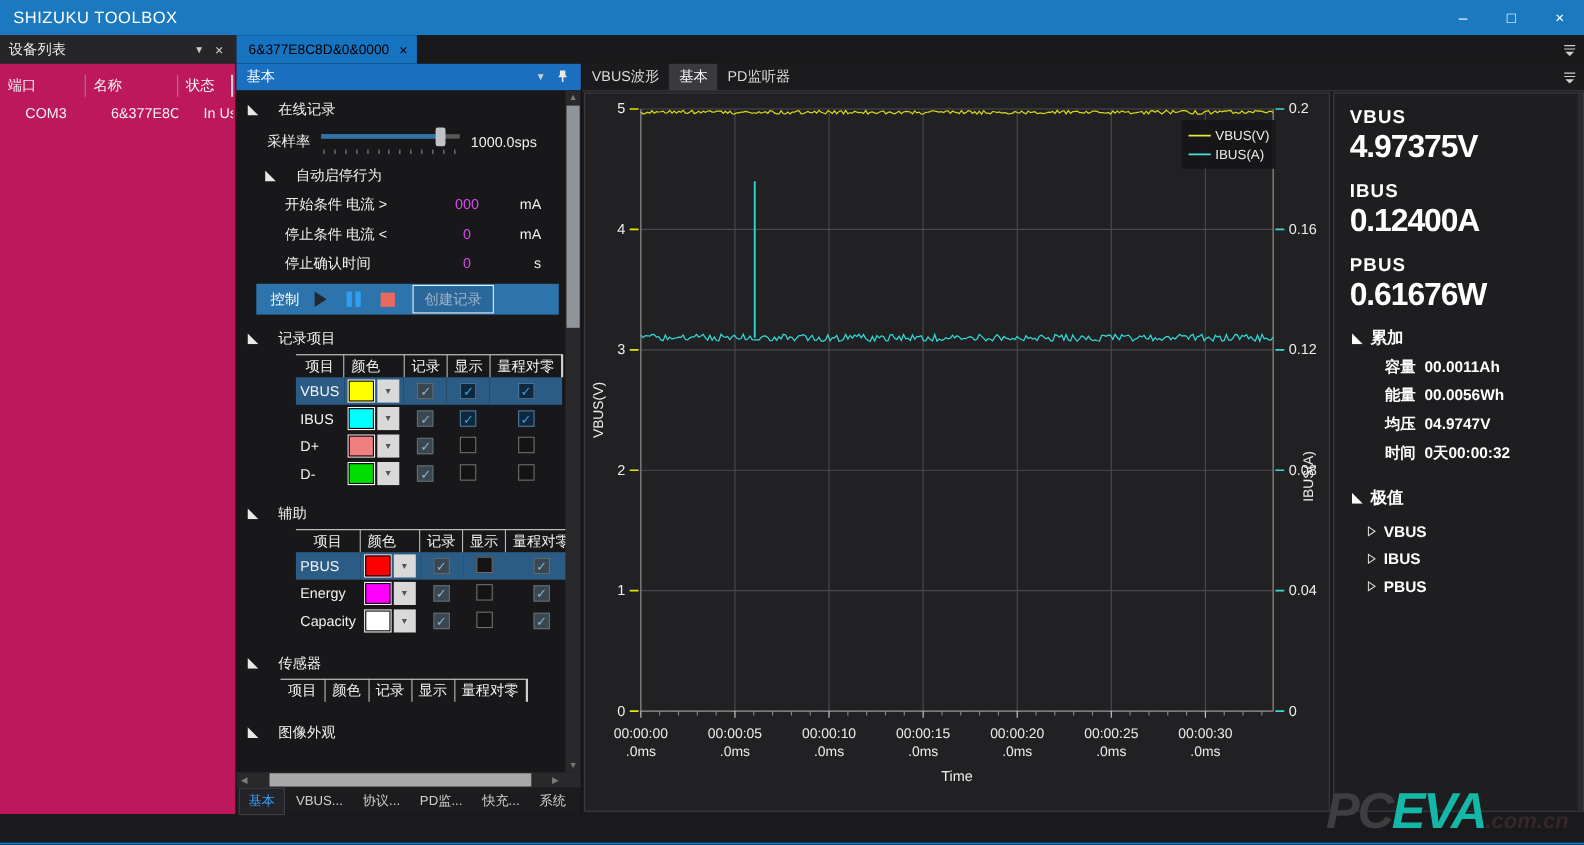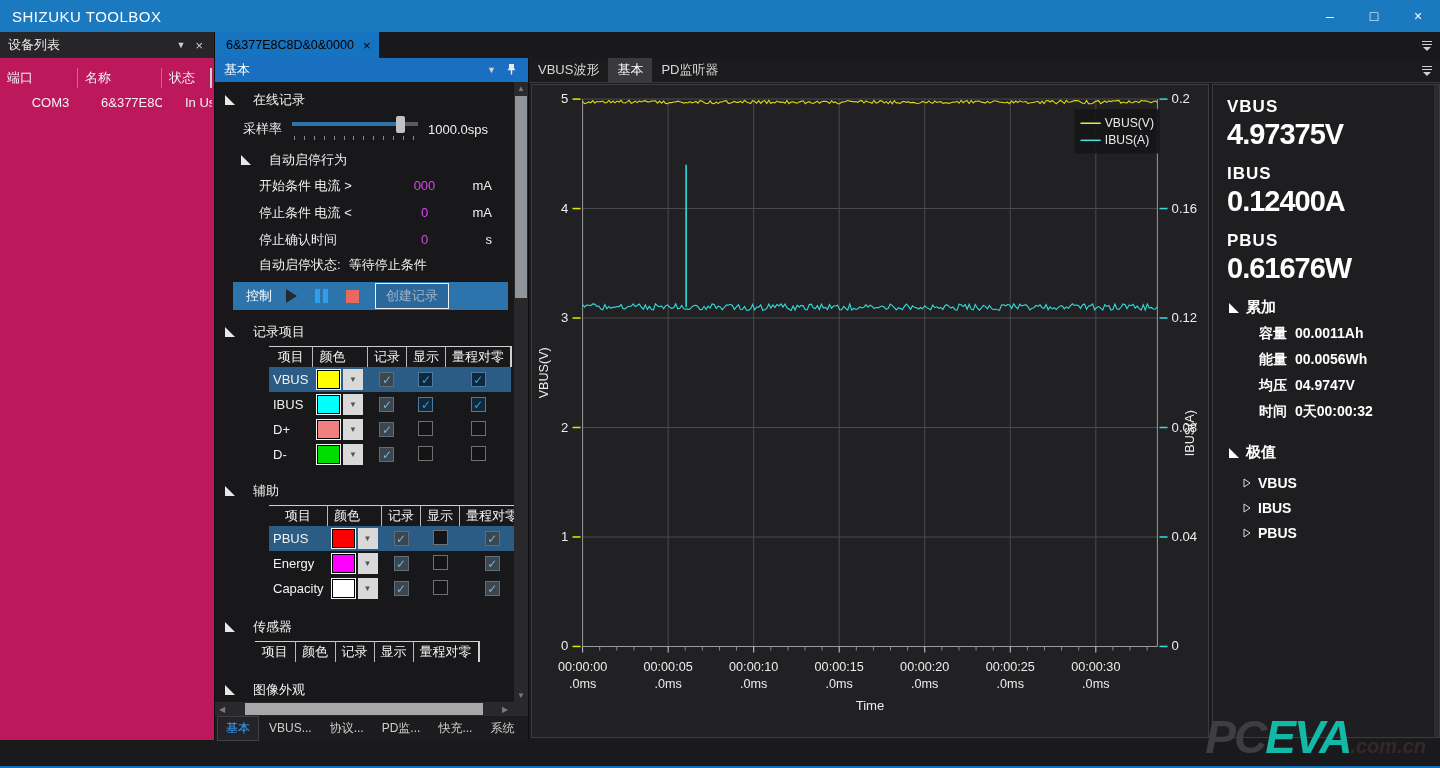--- a/index.html
+++ b/index.html
@@ -18,21 +18,21 @@
   .main { display:flex; height:708px; }
   
   .device-panel { width:215px; background:#be185d; border-right:1px solid #101011; display:flex; flex-direction:column; }
   .pane-title { height:26px; display:flex; align-items:center; color:#e8e8e8; font-size:13px;
                 padding:0 6px 0 8px; background:#262628; }
   .pane-title .t { flex:1; }
   .mini-ic { color:#d0d0d0; font-size:9px; padding:0 5px; }
   .dev-table { margin-top:8px; font-size:13px; color:#f2f2f2; }
   .dev-hrow, .dev-row { display:flex; height:24px; align-items:center; }
   .dev-hrow > div { border-right:1px solid #8a8a8a; padding-left:7px; height:20px; line-height:20px; }
-  .dev-row > div { padding-left:23px; overflow:hidden; white-space:nowrap;text-align:center; }
+  .dev-row > div { padding-left:23px; overflow:hidden; white-space:nowrap; }
   .c-port { width:78px; } .c-name { width:84px; } .c-stat { width:50px; }
   .dev-hrow .c-stat { border-right:2px double #cfcfcf; }
   
   .center { flex:1; display:flex; flex-direction:column; min-width:0; }
   .doc-tabbar { height:26px; background:#19191b; display:flex; align-items:stretch; }
   .doc-tab { background:#1673c0; color:#000000; font-size:12.5px; display:flex; align-items:center;
              padding:0 9px 0 11px; }
   .doc-tab .x { margin-left:9px; font-size:13px; }
   .tb-space { flex:1; }
   .winmenu { width:26px; display:flex; align-items:center; justify-content:center; }
@@ -240,24 +240,20 @@
               <span class="lbl">停止条件 电流 &lt;</span>
               <span class="val">0</span>
               <span class="unit">mA</span>
             </div>
             <div class="cond-row">
               <span class="lbl">停止确认时间</span>
               <span class="val">0</span>
               <span class="unit">s</span>
             </div>
 
-            <div class="status-row">
-              <span>自动启停状态:</span>
-              <span>等待停止条件</span>
-            </div>
 
             <div class="ctrl-bar">
               <span>控制</span>
               <span class="play"></span>
               <span class="pause">
                   <i></i>
                   <i></i>
                 </span>
               <span class="stopb"></span>
               <button class="create-btn">创建记录</button>

